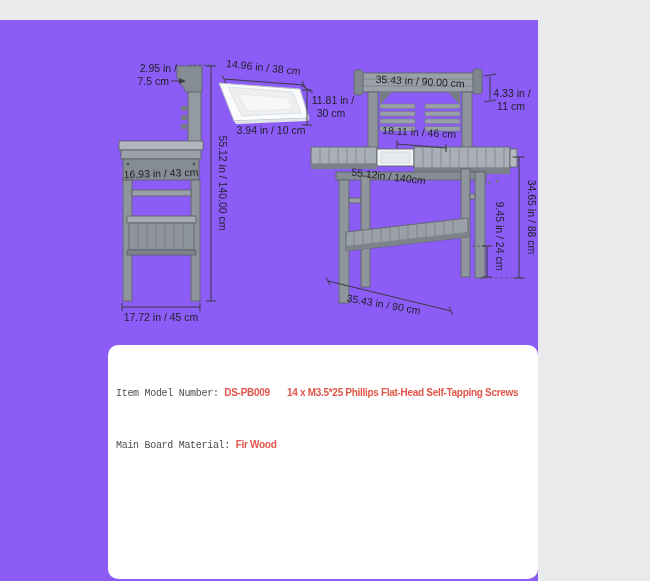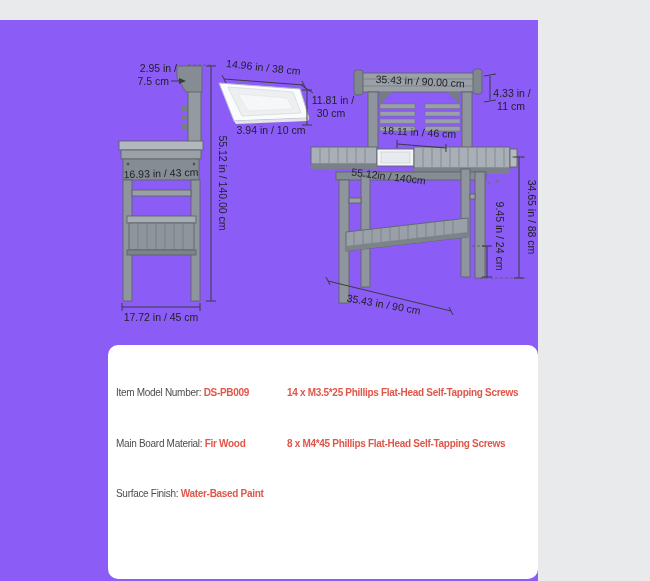--- a/index.html
+++ b/index.html
@@ -12,21 +12,21 @@
   .wood{stroke:#5f646b;stroke-width:0.9;}
   .plank{stroke:#6e747b;stroke-width:0.6;}
   
   .card{position:absolute;left:108px;top:325px;width:430px;height:234px;background:#ffffff;border-radius:10px;
         font-size:10px;letter-spacing:-0.3px;color:#4d4d4f;}
   .col{position:absolute;top:7px;line-height:16.7px;white-space:pre;}
   .col-left{left:8px;}
   .col-right{left:179px;}
   .row{white-space:pre;}
   .val{color:#e0564a;font-weight:bold;}
-  .lab{color:#4d4d4f;}
+  .lab{color:#4d4d4f;font-family:Liberation Mono, monospace;}
 </style>
 </head>
 <body>
 
 <div class="stage">
 
   <svg width="650" height="325" viewBox="0 0 650 325">
 
     <g>
 
@@ -197,34 +197,32 @@
       <line class="dimline" x1="326" y1="257" x2="330" y2="265"></line>
       <line class="dimline" x1="449" y1="287" x2="453" y2="295"></line>
       <text x="383" y="288" text-anchor="middle" transform="rotate(10 383 288)">35.43 in / 90 cm</text>
     </g>
   </svg>
 
   <div class="card">
     <div class="col col-left">
       <div class="row"><span class="lab">Item Model Number: </span><span class="val">DS-PB009</span></div>
       <div class="row"><span class="lab">Main Board Material: </span><span class="val">Fir Wood</span></div>
-      <div class="row"><span class="lab">Surface Finish: </span><span class="val">Water-Based Paint</span></div>
       
       
       
       
       
       
       
       
       
     </div>
     <div class="col col-right">
       <div class="row"><span class="lab"></span><span class="val">14 x M3.5*25 Phillips Flat-Head Self-Tapping Screws</span></div>
-      <div class="row"><span class="lab"></span><span class="val">8 x M4*45 Phillips Flat-Head Self-Tapping Screws</span></div>
       
       
       
       
       
       
     </div>
   </div>
 </div>
 

